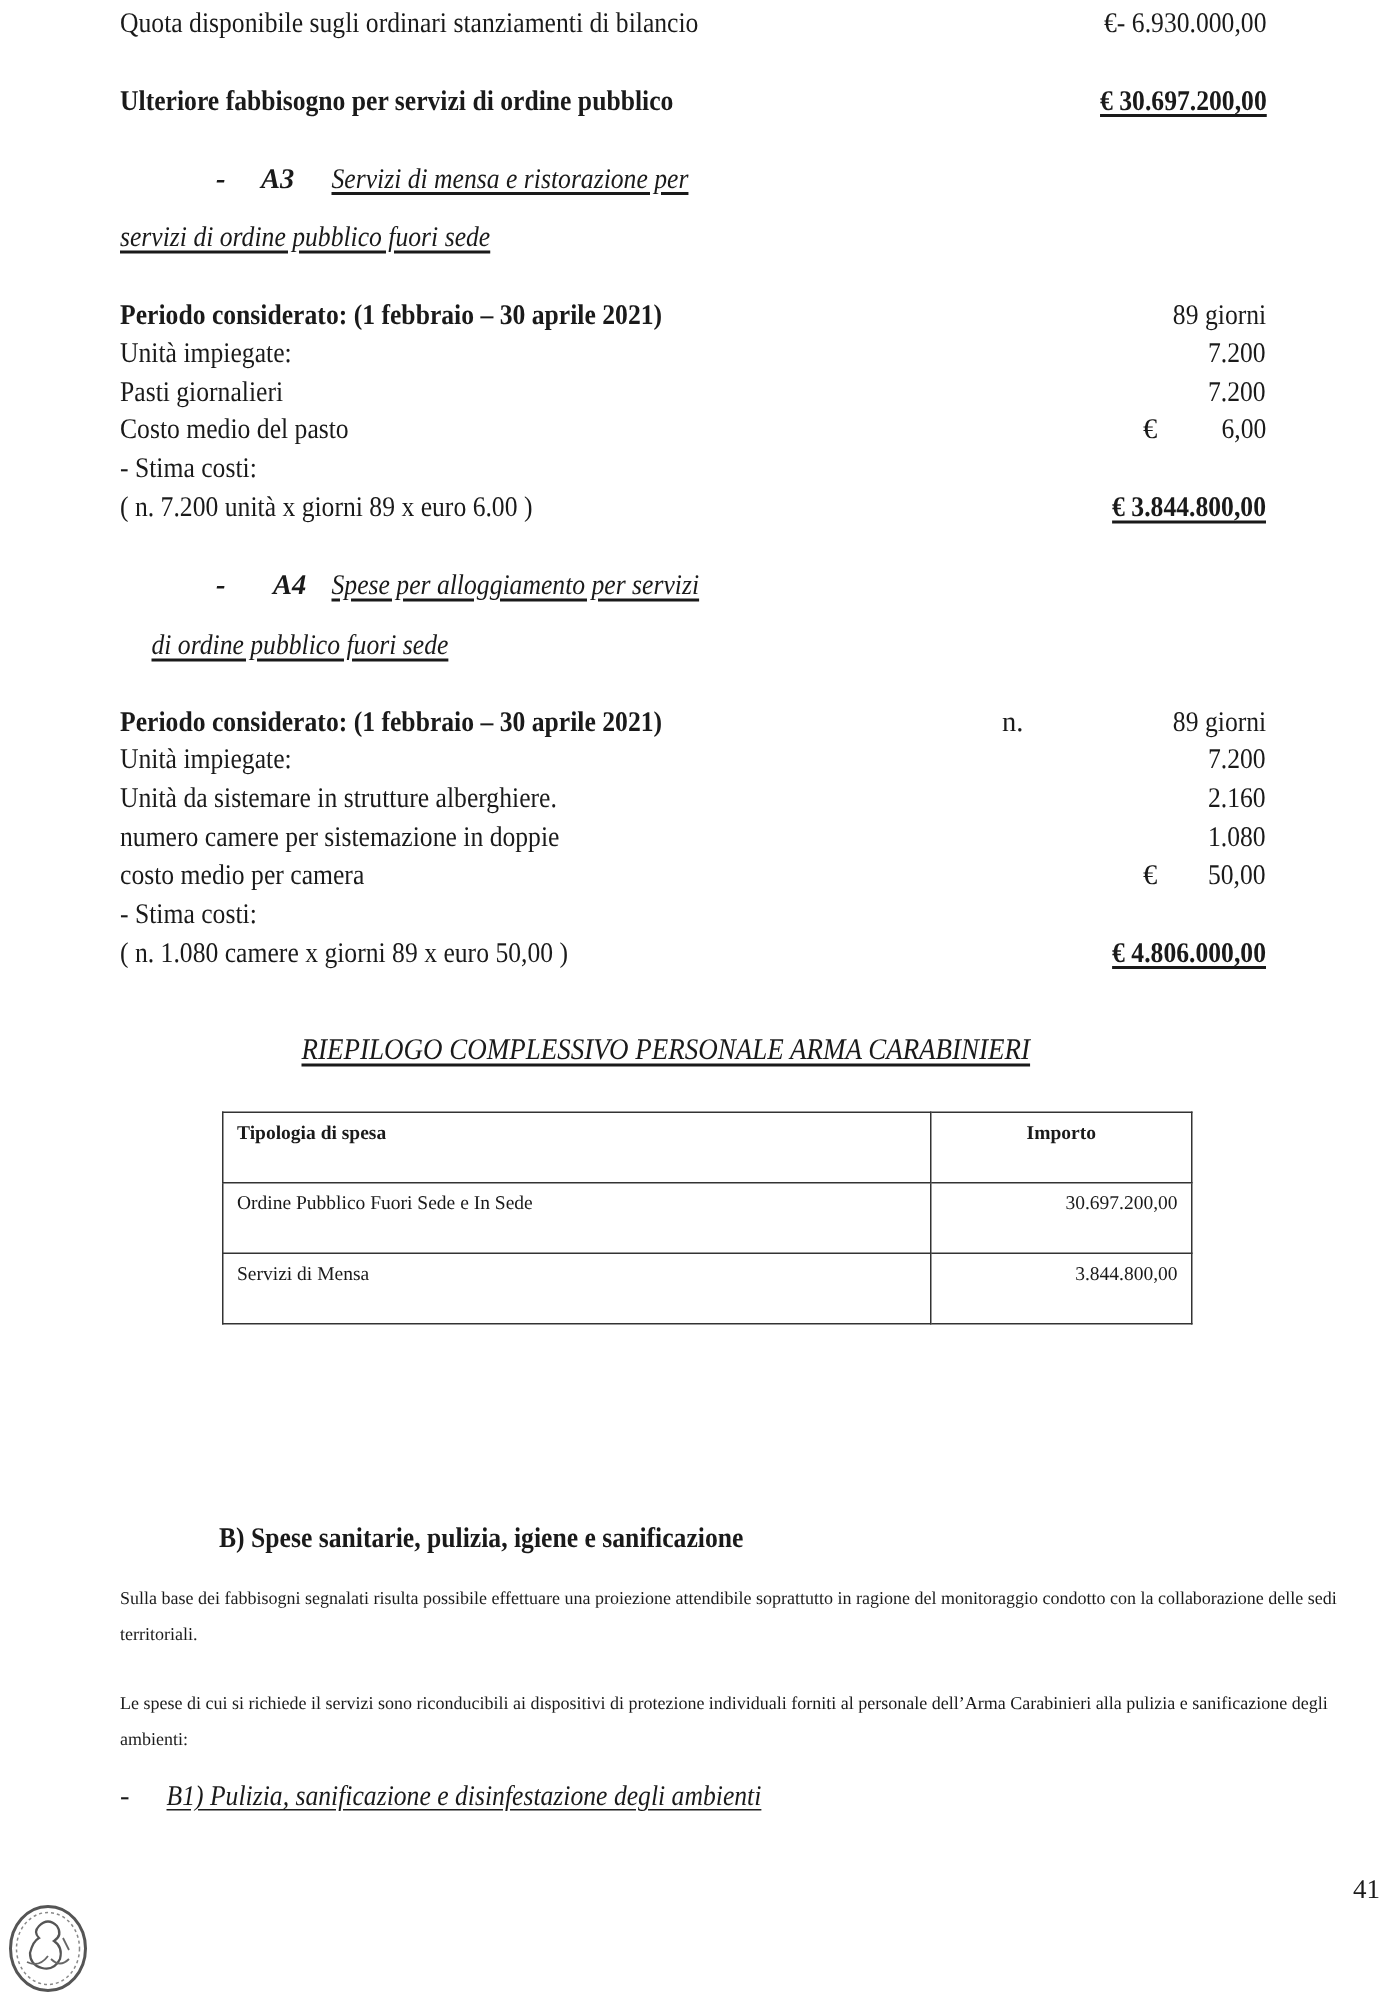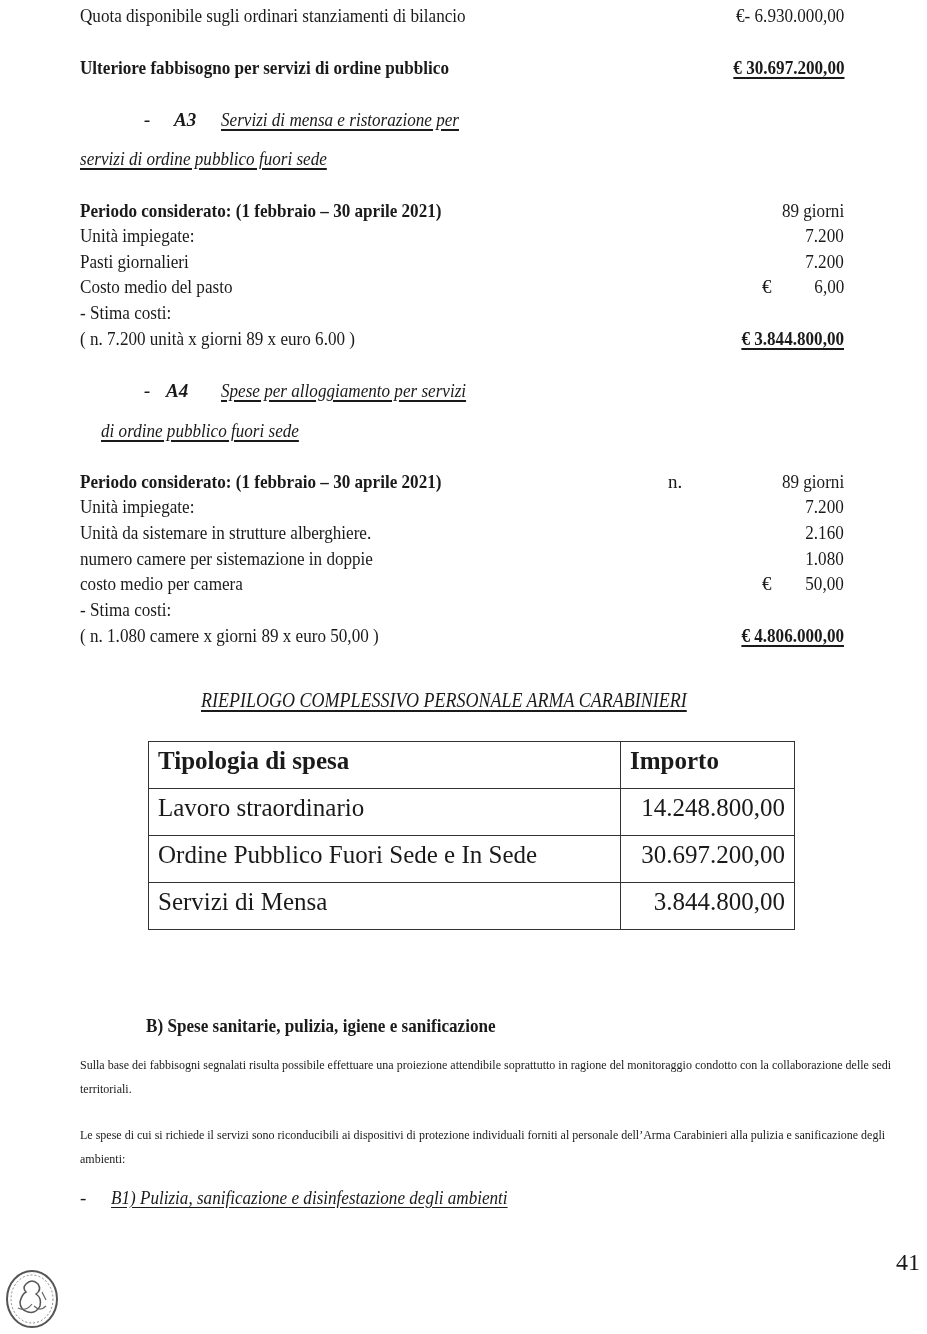--- a/index.html
+++ b/index.html
@@ -11,28 +11,28 @@
   .abs { position: absolute; white-space: nowrap; line-height: 1; }
   .bold { font-weight: bold; }
   .ital { font-style: italic; }
   .ul { text-decoration: underline; text-underline-offset: 3px; }
   .ulb { text-decoration: underline; text-decoration-thickness: 2px; text-underline-offset: 3px; }
   .cond { transform: scaleX(0.9); transform-origin: left center; }
   .condr { transform: scaleX(0.9); transform-origin: right center; }
 
   table.summary {
     position: absolute; left: 148px; top: 741px; width: 647px;
-    border-collapse: collapse; font-size: 25px;
+    border-collapse: collapse; font-size: 13px;
   }
   table.summary td {
     border: 1.5px solid #333; height: 40px; vertical-align: top;
     padding: 6px 9px 0 9px; line-height: 1;
   }
   table.summary td.amt { text-align: right; width: 155px; padding-right: 9px; }
-  table.summary td.hdr-amt { text-align: left; }
+  table.summary td.hdr-amt { text-align: center; }
   .spaced { letter-spacing: 5px; }
 
   .para { position: absolute; left: 80px; width: 845px; line-height: 24px; font-size: 12px; }
   .seal { position: absolute; left: 4px; top: 1268px; width: 56px; height: 62px; }
 </style>
 </head>
 <body>
 
 <div class="abs cond" style="left:80px; top:6px;">Quota disponibile sugli ordinari stanziamenti di bilancio</div>
 <div class="abs condr" style="right:83px; top:6px;">€- 6.930.000,00</div>
@@ -52,21 +52,21 @@
 <div class="abs cond" style="left:80px; top:252px;">Pasti giornalieri</div>
 <div class="abs condr" style="right:83px; top:252px;">7.200</div>
 <div class="abs cond" style="left:80px; top:277px;">Costo medio del pasto</div>
 <div class="abs" style="left:762px; top:277px;">€</div>
 <div class="abs condr" style="right:83px; top:277px;">6,00</div>
 <div class="abs cond" style="left:80px; top:303px;">- Stima costi:</div>
 <div class="abs cond" style="left:80px; top:329px;">( n. 7.200 unità x giorni 89 x euro 6.00  )</div>
 <div class="abs bold ulb condr" style="right:83px; top:329px;">€  3.844.800,00</div>
 
 <div class="abs ital bold" style="left:144px; top:381px;">-</div>
-<div class="abs ital bold" style="left:166px; top:381px;">A4</div>
+<div class="abs ital bold" style="left:182px; top:381px;">A4</div>
 <div class="abs ital ulb cond" style="left:221px; top:381px;">Spese per alloggiamento per servizi</div>
 <div class="abs ital ulb cond" style="left:101px; top:421px;">di ordine pubblico fuori sede</div>
 
 <div class="abs bold cond" style="left:80px; top:472px;">Periodo considerato:  (1 febbraio  – 30 aprile 2021)</div>
 <div class="abs" style="left:668px; top:472px;">n.</div>
 <div class="abs condr" style="right:83px; top:472px;">89 giorni</div>
 <div class="abs cond" style="left:80px; top:497px;">Unità impiegate:</div>
 <div class="abs condr" style="right:83px; top:497px;">7.200</div>
 <div class="abs cond" style="left:80px; top:523px;">Unità da sistemare in strutture alberghiere.</div>
 <div class="abs condr" style="right:83px; top:523px;">2.160</div>
@@ -81,42 +81,38 @@
 
 <div class="abs ital ulb cond" style="left:201px; top:690px; font-size:20px;">RIEPILOGO  COMPLESSIVO  PERSONALE  ARMA  CARABINIERI</div>
 
 <table class="summary">
   <tbody>
       <tr>
     <td class="bold">Tipologia di spesa</td>
     <td class="bold hdr-amt amt">Importo</td>
   </tr>
   <tr>
-    <td>Lavoro straordinario</td>
-    <td class="amt">14.248.800,00</td>
-  </tr>
-  <tr>
     <td>Ordine Pubblico Fuori Sede e In Sede</td>
     <td class="amt">30.697.200,00</td>
   </tr>
   <tr>
     <td>Servizi di Mensa</td>
     <td class="amt">3.844.800,00</td>
   </tr>
 </tbody>
   </table>
 
 <div class="abs bold cond" style="left:146px; top:1016px;">B)  Spese sanitarie, pulizia, igiene e sanificazione</div>
 
 <div class="para" style="top:1053px;">Sulla base dei fabbisogni segnalati risulta possibile effettuare una proiezione attendibile soprattutto in ragione del monitoraggio condotto con la collaborazione delle sedi territoriali.</div>
 <div class="para" style="top:1123px;">Le spese di cui si richiede il servizi sono riconducibili ai dispositivi di protezione individuali forniti al personale dell’Arma Carabinieri alla pulizia e sanificazione degli ambienti:</div>
 
 <div class="abs" style="left:80px; top:1188px;">-</div>
 <div class="abs ital ul cond" style="left:111px; top:1188px;">B1)   Pulizia, sanificazione e disinfestazione degli ambienti</div>
 
-<div class="abs" style="right:7px; top:1250px; font-size:24px;">41</div>
+<div class="abs" style="right:7px; top:1250px; font-size:18px;">41</div>
 
 <svg class="seal" viewBox="0 0 56 62">
   <ellipse cx="28" cy="31" rx="25" ry="28" fill="none" stroke="#555" stroke-width="2"></ellipse>
   <ellipse cx="28" cy="31" rx="21" ry="24" fill="none" stroke="#888" stroke-width="1" stroke-dasharray="2 2"></ellipse>
   <path d="M22 16 q6 -6 12 0 q4 6 -2 10 q6 4 4 12 q-4 8 -12 6 q-8 -2 -8 -10 q2 -8 6 -10 q-4 -4 0 -8z" fill="none" stroke="#555" stroke-width="1.5"></path>
   <path d="M14 40 q8 4 14 -4 M30 38 q6 6 12 0 M38 24 l4 8" fill="none" stroke="#666" stroke-width="1.2"></path>
 </svg>
 
 </body></html>

